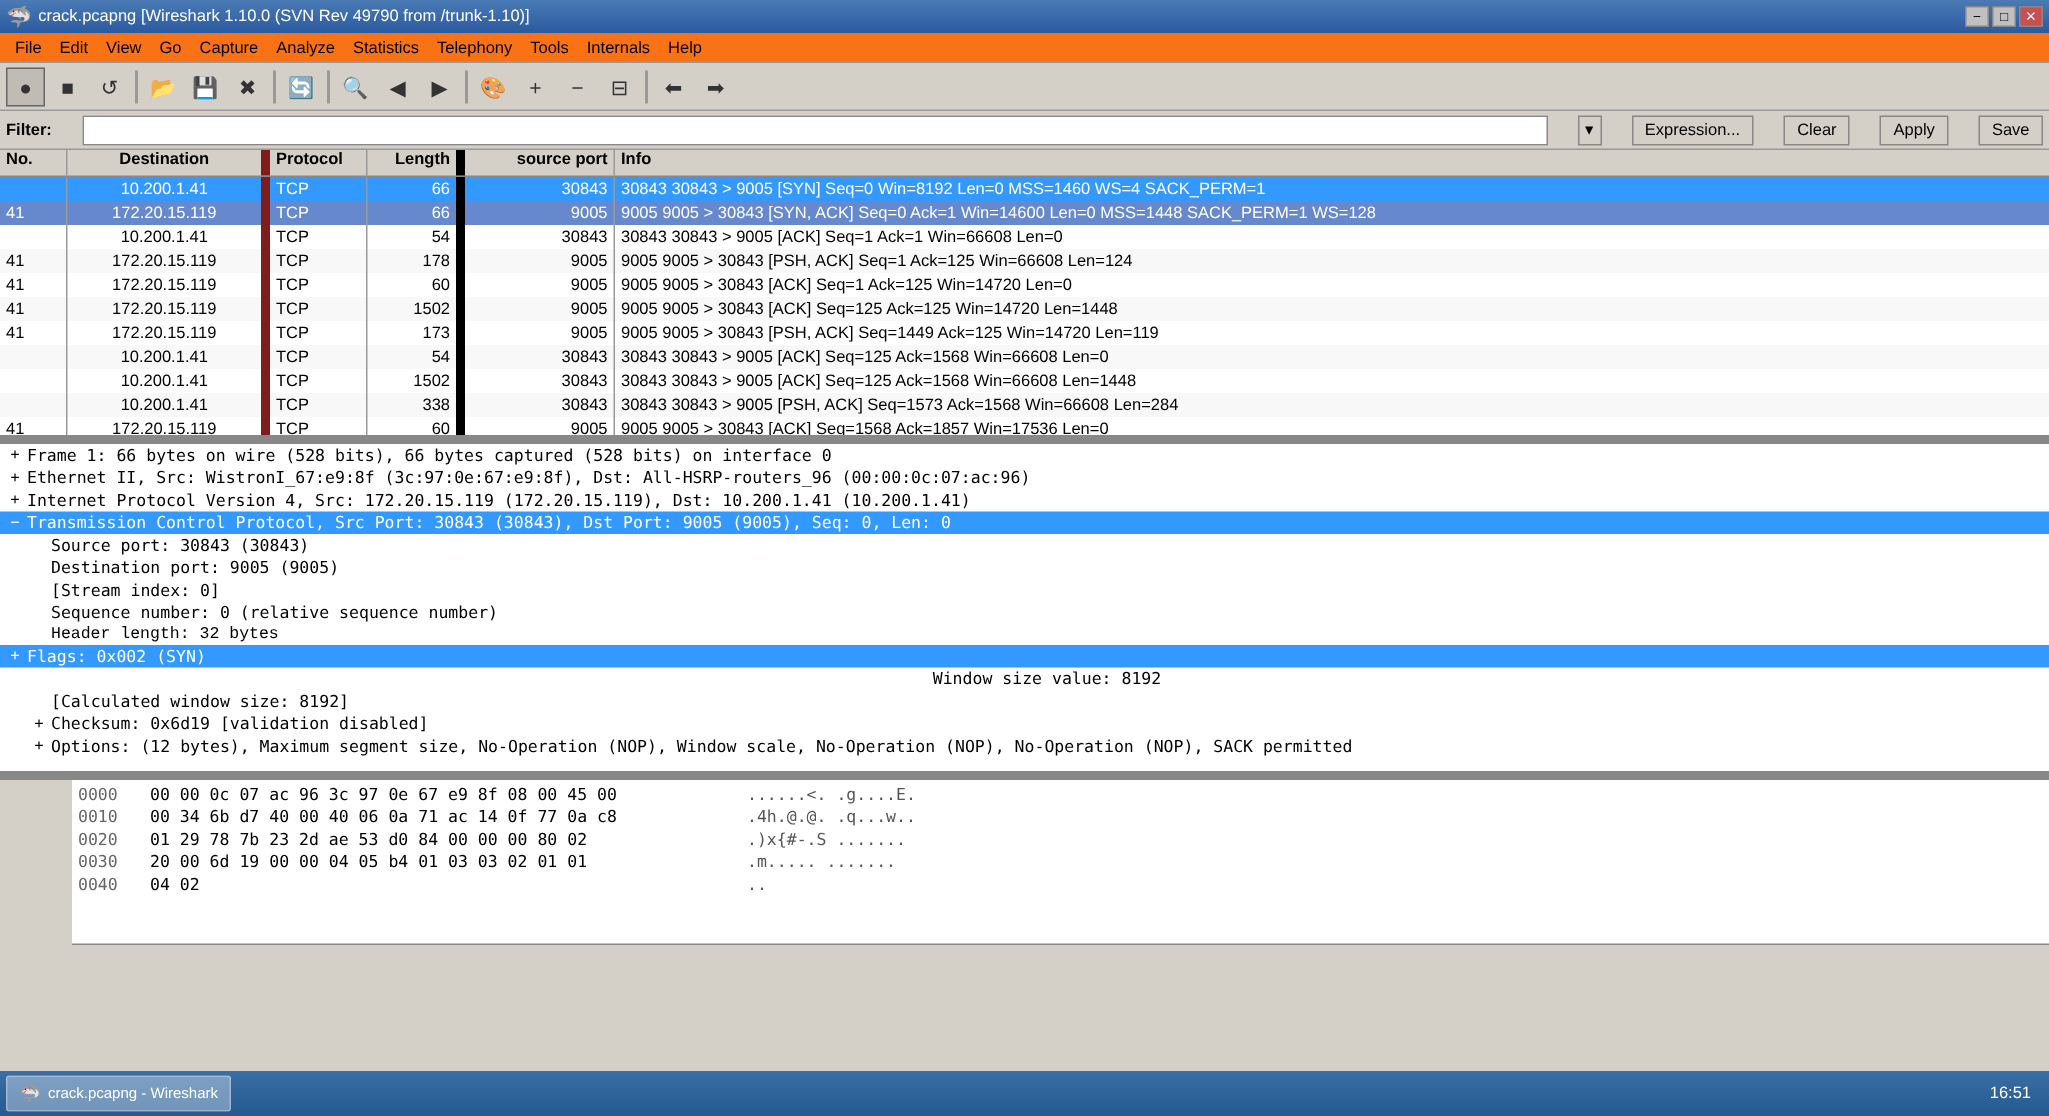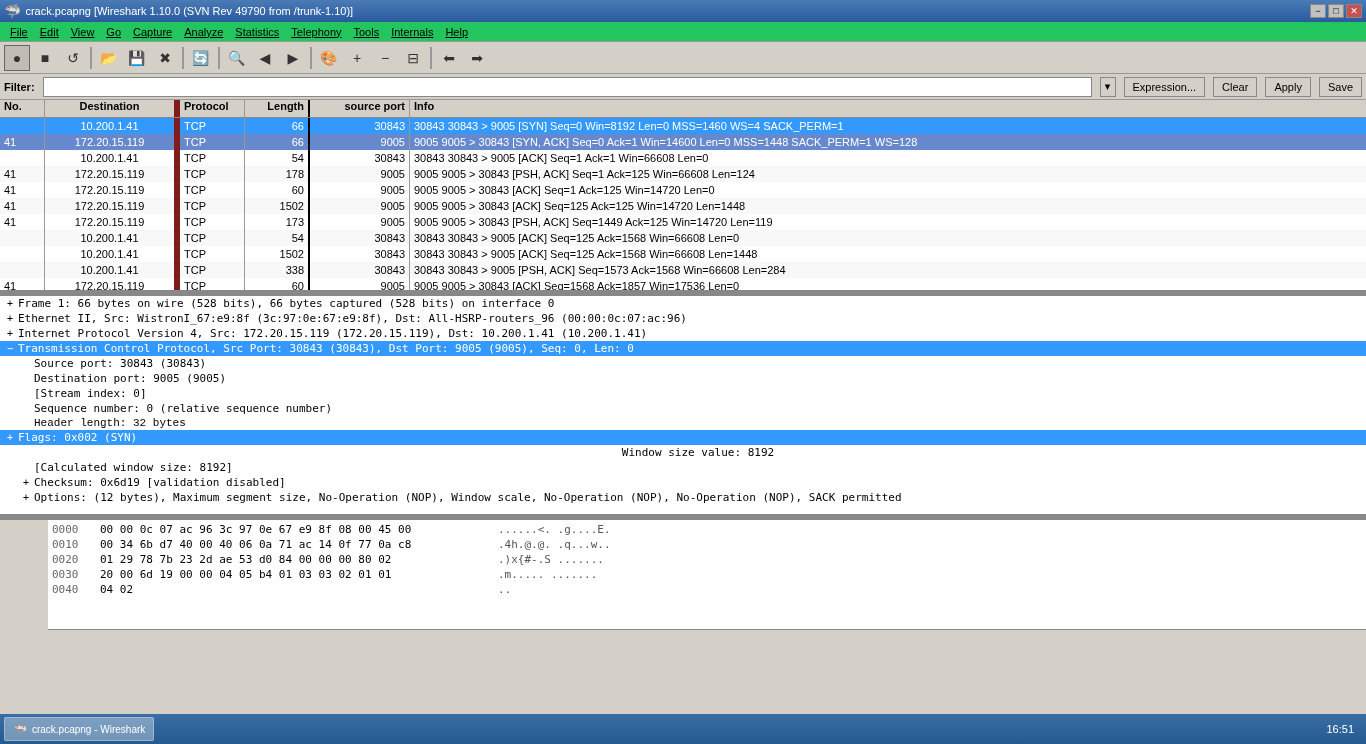--- a/index.html
+++ b/index.html
@@ -24,27 +24,26 @@
       border: 1px solid #888;
       font-size: 9px;
       display: flex; align-items: center; justify-content: center;
       cursor: pointer;
       color: #000;
     }
     .title-btn.close { background: #c75050; color: white; }
 
     
     #menubar {
-      background: #22c55e;
+      background: #f97316;
       height: 20px;
       display: flex;
       align-items: center;
       border-bottom: 1px solid #999;
       padding: 0 4px;
-      text-decoration: underline;
     }
     .menu-item {
       padding: 2px 6px;
       font-size: 11px;
       cursor: pointer;
       color: #000;
     }
 
     
     #toolbar {
@@ -69,21 +68,21 @@
     .toolbar-btn-pressed { border: 1px solid #666; background: #c0bcb4; }
 
     
     #filterbar {
       background: #d4d0c8;
       height: 26px;
       display: flex;
       align-items: center;
       border-bottom: 1px solid #999;
       padding: 2px 4px;
-      gap: 8px;
+      gap: 20px;
     }
     #filter-label { font-size: 11px; font-weight: bold; color: #000; }
     #filter-input {
       flex: 1;
       height: 20px;
       border: 1px solid #888;
       background: white;
       font-size: 11px;
       padding: 0 2px;
     }
@@ -115,21 +114,21 @@
       background: #d4d0c8;
       height: 18px;
       display: flex;
       border-bottom: 1px solid #888;
       font-size: 11px;
       font-weight: bold;
     }
     .col-no { width: 45px; padding: 2px 4px; border-right: 1px solid #999; }
     .col-dest { width: 135px; padding: 2px 4px; border-right: 6px solid #7f1d1d; text-align: center; }
     .col-proto { width: 65px; padding: 2px 4px; border-right: 1px solid #999; }
-    .col-len { width: 65px; padding: 2px 4px; text-align: right; border-right: 2px solid #000000; }
+    .col-len { width: 65px; padding: 2px 4px; text-align: right; border-right: 6px solid #000000; }
     .col-src-port { width: 100px; padding: 2px 4px; text-align: right; border-right: 1px solid #999; }
     .col-info { flex: 1; padding: 2px 4px; }
     
     .packet-row {
       display: flex;
       height: 16px;
       line-height: 16px;
       font-size: 11px;
     }
     .packet-row.selected { background: #3399ff; color: white; }

